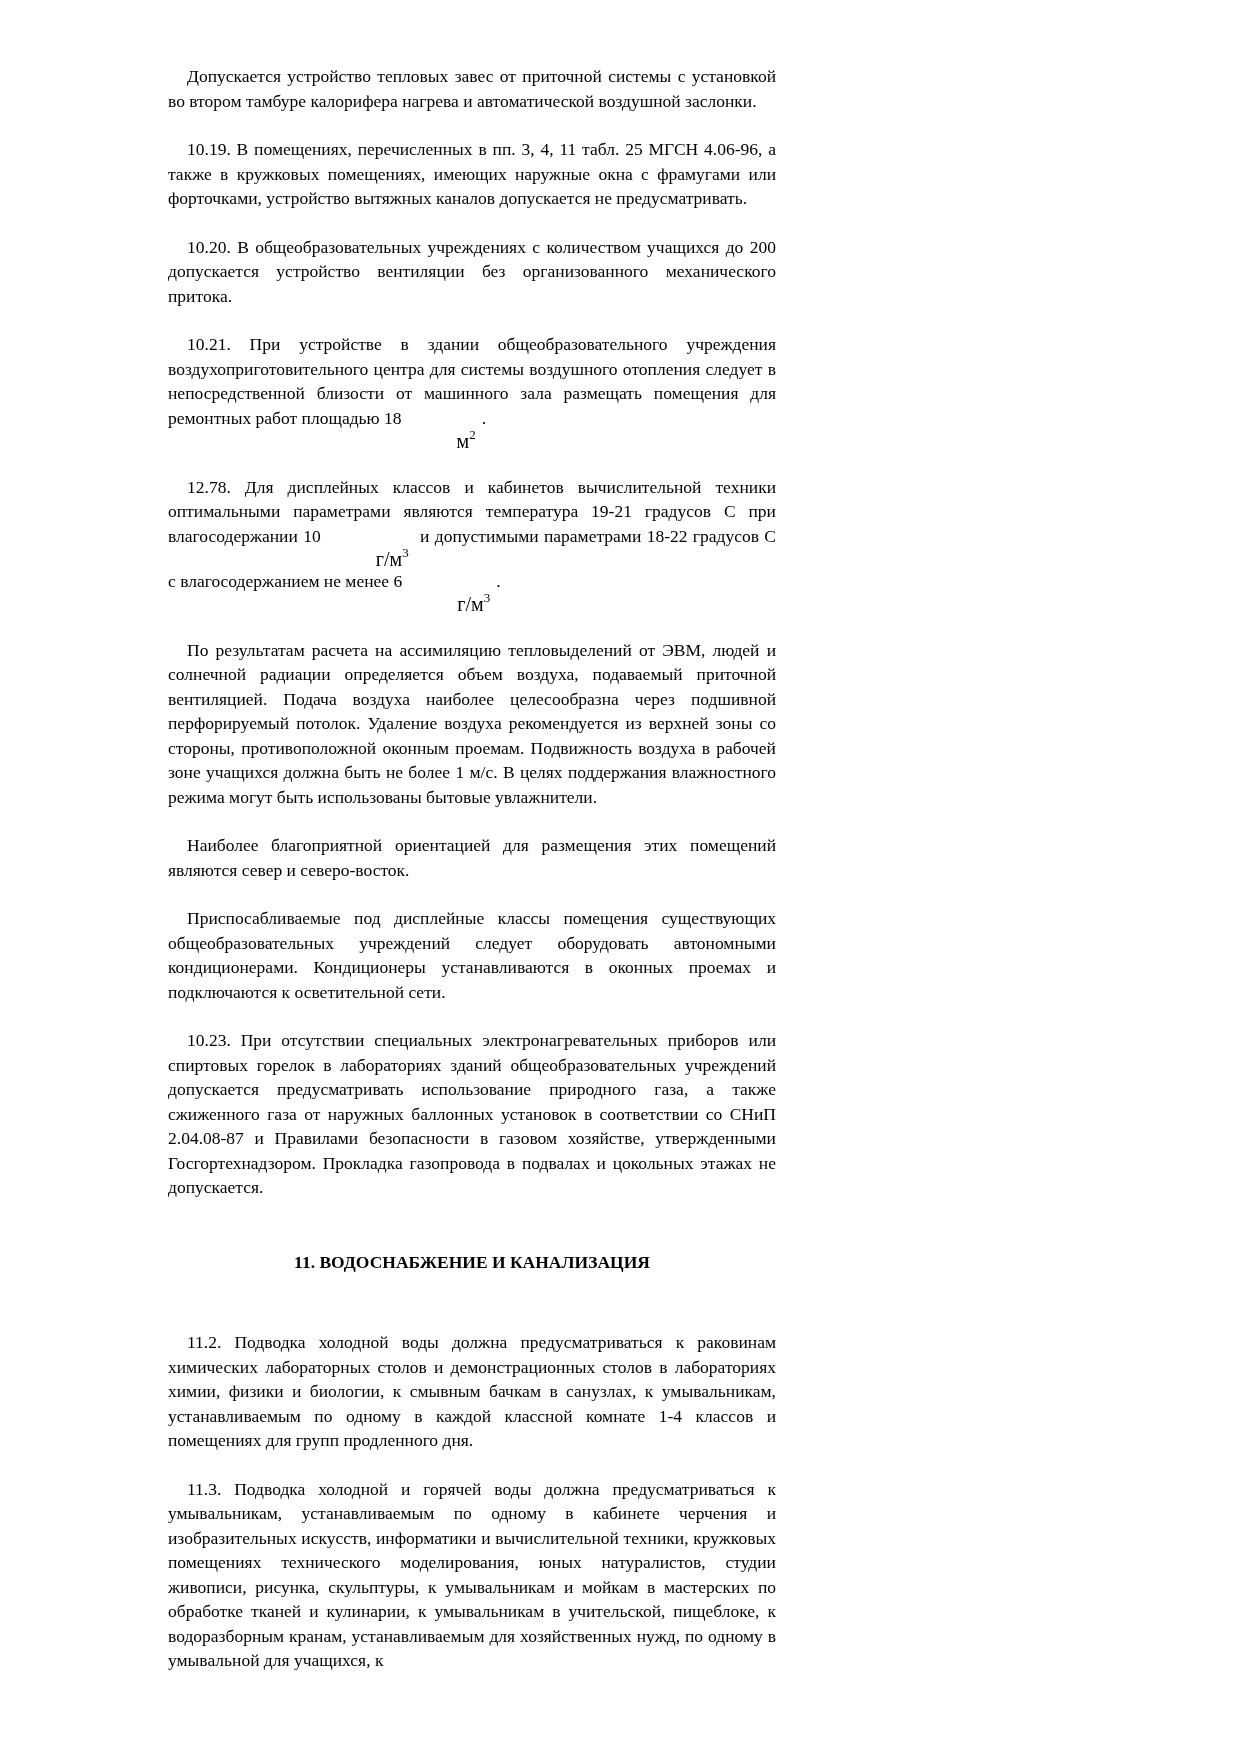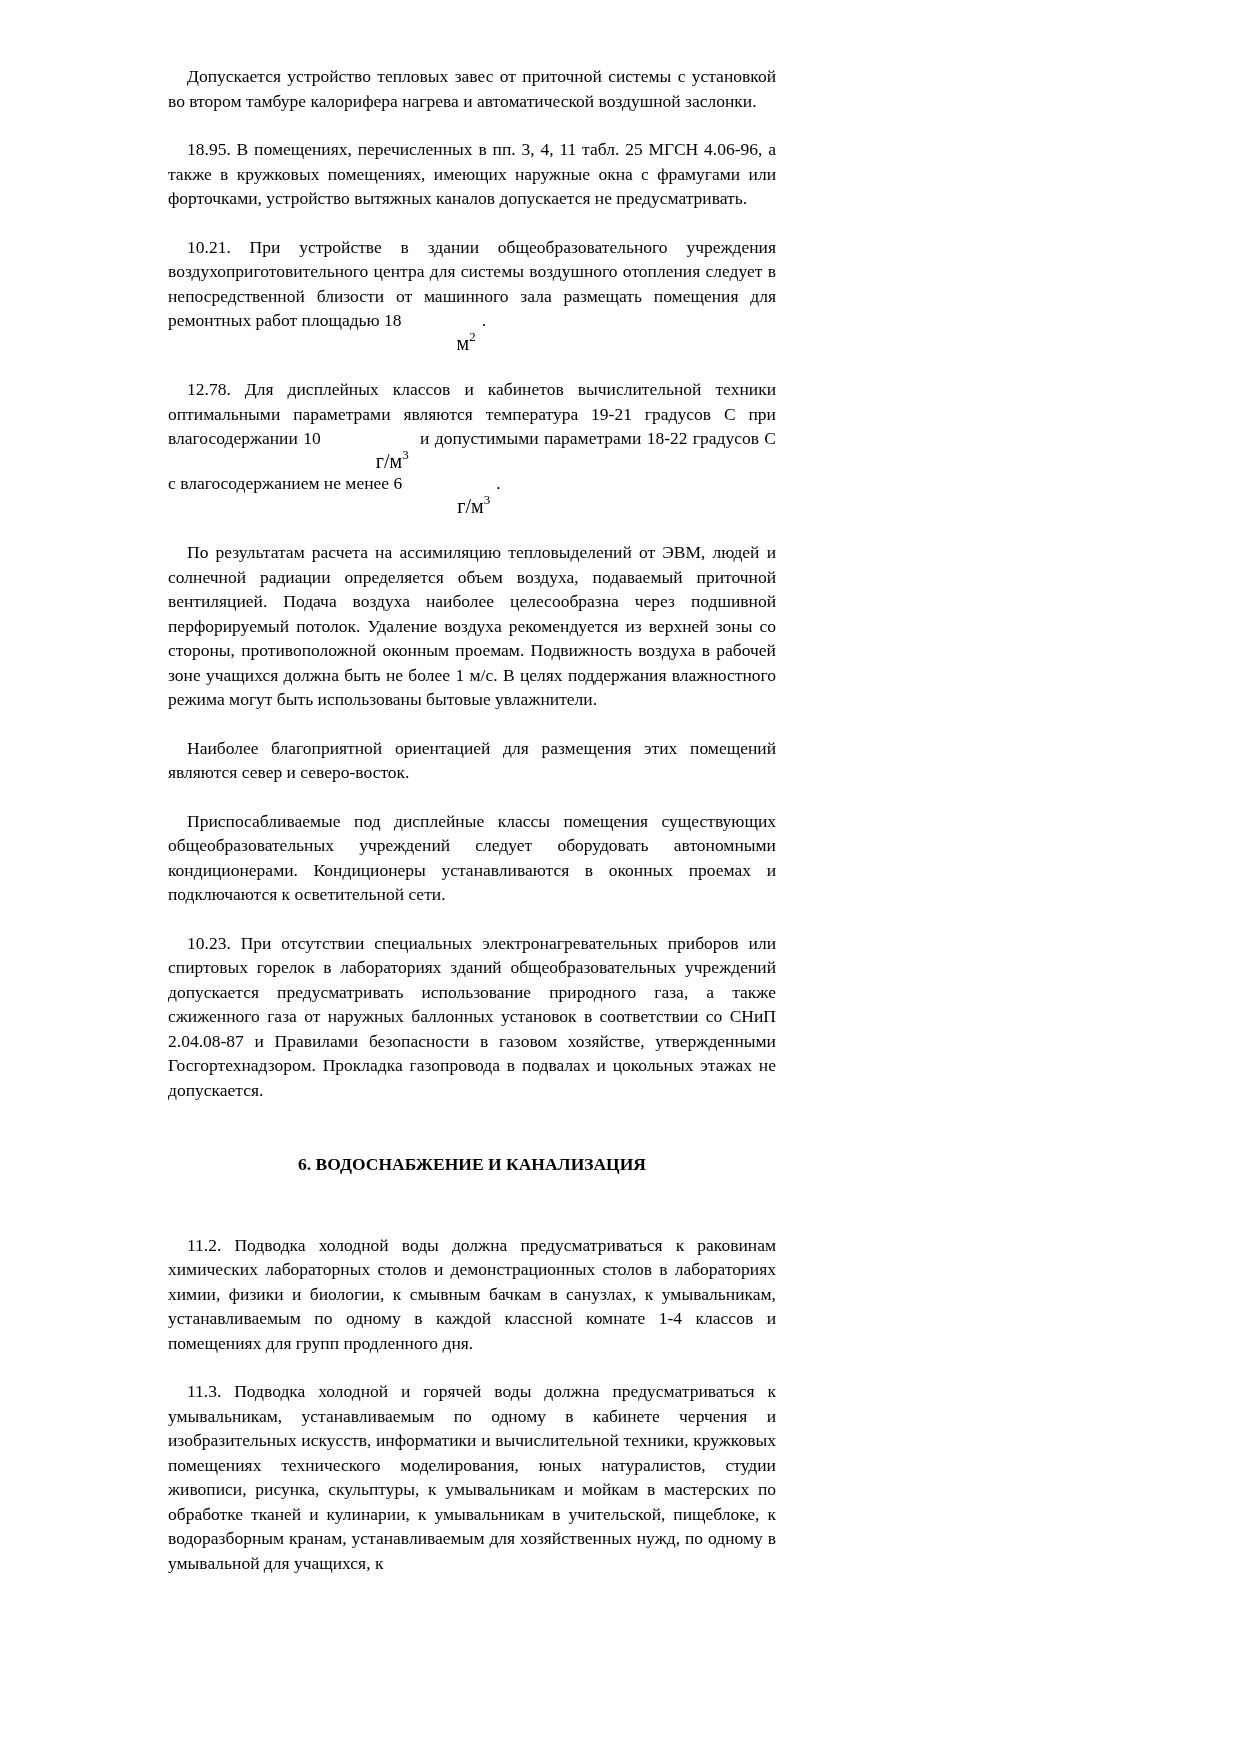--- a/index.html
+++ b/index.html
@@ -43,41 +43,42 @@
     margin: 50px 0 56px 0;
   }
 </style>
 </head>
 <body>
 
 <div class="page">
 
   <p class="para">Допускается устройство тепловых завес от приточной системы с установкой во втором тамбуре калорифера нагрева и автоматической воздушной заслонки.</p>
 
-  <p class="para">18.95. В помещениях, перечисленных в пп. 3, 4, 11 табл. 25 МГСН 4.06-96, а также в кружковых помещениях, имеющих наружные окна с фрамугами или форточками, устройство вытяжных каналов допускается не предусматривать.</p>
+  <p class="para">10.19. В помещениях, перечисленных в пп. 3, 4, 11 табл. 25 МГСН 4.06-96, а также в кружковых помещениях, имеющих наружные окна с фрамугами или форточками, устройство вытяжных каналов допускается не предусматривать.</p>
 
+  <p class="para">10.20. В общеобразовательных учреждениях с количеством учащихся до 200 допускается устройство вентиляции без организованного механического притока.</p>
 
   <p class="para">
     <span class="seg">10.21. При устройстве в здании общеобразовательного учреждения воздухоприготовительного центра для системы воздушного отопления следует в непосредственной близости от машинного зала размещать помещения для ремонтных работ площадью 18</span><span class="formula"><span>м</span><sup>2</sup></span><span class="seg">.</span>
   </p>
 
   <p class="para">
     <span class="seg">12.78. Для дисплейных классов и кабинетов вычислительной техники оптимальными параметрами являются температура 19-21 градусов С при влагосодержании 10</span><span class="formula"><span>г/м</span><sup>3</sup></span>
     <span class="seg">и</span>
     <span class="seg">допустимыми параметрами 18-22 градусов С с влагосодержанием не менее 6</span><span class="formula"><span>г/м</span><sup>3</sup></span><span class="seg">.</span>
   </p>
 
   <p class="para">По результатам расчета на ассимиляцию тепловыделений от ЭВМ, людей и солнечной радиации определяется объем воздуха, подаваемый приточной вентиляцией. Подача воздуха наиболее целесообразна через подшивной перфорируемый потолок. Удаление воздуха рекомендуется из верхней зоны со стороны, противоположной оконным проемам. Подвижность воздуха в рабочей зоне учащихся должна быть не более 1 м/с. В целях поддержания влажностного режима могут быть использованы бытовые увлажнители.</p>
 
   <p class="para">Наиболее благоприятной ориентацией для размещения этих помещений являются север и северо-восток.</p>
 
   <p class="para">Приспосабливаемые под дисплейные классы помещения существующих общеобразовательных учреждений следует оборудовать автономными кондиционерами. Кондиционеры устанавливаются в оконных проемах и подключаются к осветительной сети.</p>
 
   <p class="para">10.23. При отсутствии специальных электронагревательных приборов или спиртовых горелок в лабораториях зданий общеобразовательных учреждений допускается предусматривать использование природного газа, а также сжиженного газа от наружных баллонных установок в соответствии со СНиП 2.04.08-87 и Правилами безопасности в газовом хозяйстве, утвержденными Госгортехнадзором. Прокладка газопровода в подвалах и цокольных этажах не допускается.</p>
 
-  <h2 class="section-heading">6. ВОДОСНАБЖЕНИЕ И КАНАЛИЗАЦИЯ</h2>
+  <h2 class="section-heading">11. ВОДОСНАБЖЕНИЕ И КАНАЛИЗАЦИЯ</h2>
 
 
   <p class="para">11.2. Подводка холодной воды должна предусматриваться к раковинам химических лабораторных столов и демонстрационных столов в лабораториях химии, физики и биологии, к смывным бачкам в санузлах, к умывальникам, устанавливаемым по одному в каждой классной комнате 1-4 классов и помещениях для групп продленного дня.</p>
 
   <p class="para">11.3. Подводка холодной и горячей воды должна предусматриваться к умывальникам, устанавливаемым по одному в кабинете черчения и изобразительных искусств, информатики и вычислительной техники, кружковых помещениях технического моделирования, юных натуралистов, студии живописи, рисунка, скульптуры, к умывальникам и мойкам в мастерских по обработке тканей и кулинарии, к умывальникам в учительской, пищеблоке, к водоразборным кранам, устанавливаемым для хозяйственных нужд, по одному в умывальной для учащихся, к</p>
 
 </div>
 
 </body></html>

